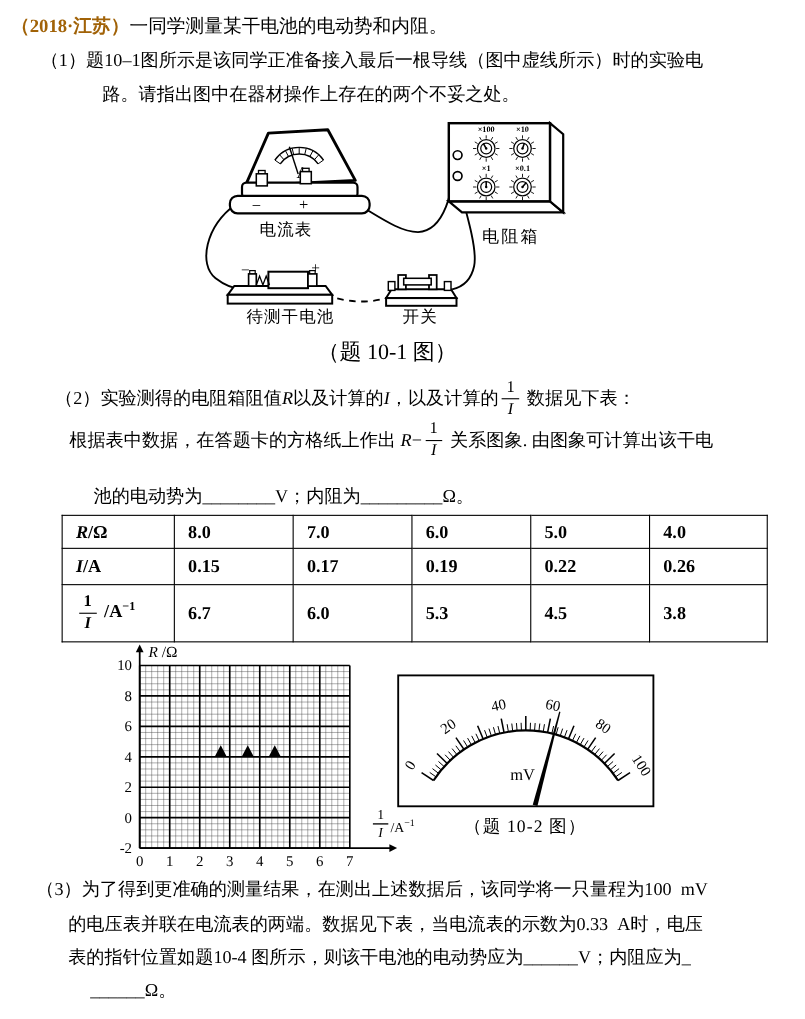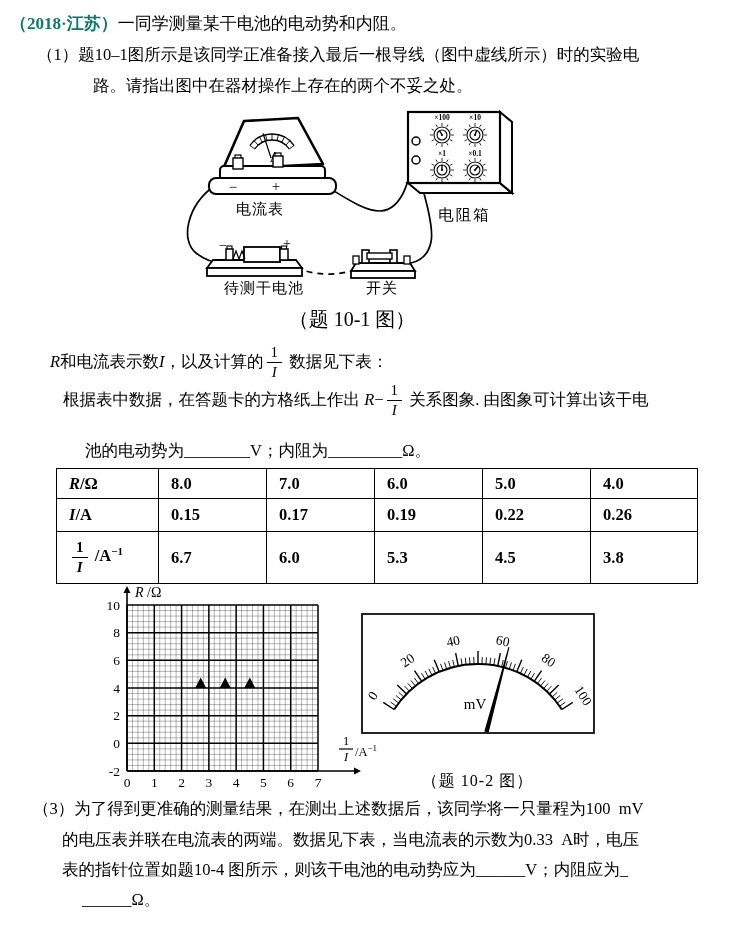--- a/index.html
+++ b/index.html
@@ -1,20 +1,20 @@
 <!DOCTYPE html>
 <html><head>
 <meta charset="utf-8">
 <style>
   html,body{margin:0;padding:0;background:#fff;}
   #page{position:relative;width:732px;height:926px;background:#fff;overflow:hidden;
         font-family:"Liberation Serif","DejaVu Serif",serif;font-size:16.5px;color:#000;}
   .abs{position:absolute;white-space:pre;}
   .flexline{display:flex;align-items:center;white-space:pre;}
-  .red{color:#0f766e;font-weight:bold;}
+  .red{color:#a16207;font-weight:bold;}
   .frac{display:inline-flex;flex-direction:column;align-items:center;vertical-align:middle;
         margin:0 3px;line-height:1;font-size:15px;}
   .frac .num{display:block;padding:0 4px 2px;border-bottom:1.4px solid #000;line-height:1;}
   .frac .den{display:block;padding-top:2px;line-height:1;font-style:italic;}
   i.var{font-style:italic;}
   sup{font-size:11px;}
   table{border-collapse:collapse;font-weight:bold;}
   td{border:1.5px solid #000;padding:2px 4px 2px 12px;font-size:16.5px;vertical-align:middle;}
   tr.r1{height:30px}tr.r2{height:33px}tr.r3{height:52px}
   .caption{text-align:center;}
@@ -174,21 +174,21 @@
       <rect x="221" y="156" width="6" height="8" fill="#fff" stroke="#000" stroke-width="1.3"></rect>
       <rect x="179" y="150" width="7" height="13" fill="#fff" stroke="#000" stroke-width="1.6"></rect>
       <rect x="207" y="150" width="7" height="13" fill="#fff" stroke="#000" stroke-width="1.6"></rect>
       <rect x="184" y="153" width="25" height="6" fill="#fff" stroke="#000" stroke-width="1.4"></rect>
       <text x="199" y="193" font-size="15" text-anchor="middle" style="letter-spacing:1px">开关</text>
     </g>
   </svg>
 
   <div class="abs caption" style="left:252px;top:306px;width:200px;font-size:20px;">（题 10-1 图）</div>
 
-  <div class="abs flexline" style="left:50px;top:337px;height:50px;"><i class="var">R</i><span>和电流表示数</span><i class="var">I</i><span>，以及计算的</span><span class="frac"><span class="num">1</span><span class="den">I</span></span><span> 数据见下表：</span></div>
+  <div class="abs flexline" style="left:50px;top:337px;height:50px;"><span>（2）实验测得的电阻箱阻值</span><i class="var">R</i><span>以及计算的</span><i class="var">I</i><span>，以及计算的</span><span class="frac"><span class="num">1</span><span class="den">I</span></span><span> 数据见下表：</span></div>
   <div class="abs flexline" style="left:63px;top:375px;height:50px;"><span>根据表中数据，在答题卡的方格纸上作出 </span><i class="var">R</i><span>−</span><span class="frac"><span class="num">1</span><span class="den">I</span></span><span> 关系图象. 由图象可计算出该干电</span></div>
   <div class="abs flexline" style="left:85px;top:436px;height:30px;align-items:center;"><span>池的电动势为________V；内阻为_________Ω。</span></div>
 
   <table class="abs" style="left:56px;top:468px;">
     <colgroup><col style="width:102px"><col style="width:108px"><col style="width:108px"><col style="width:108px"><col style="width:108px"><col style="width:107px"></colgroup>
     <tbody id="table-body"><tr class="r1"><td><i class="var">R</i><span>/Ω</span></td><td>8.0</td><td>7.0</td><td>6.0</td><td>5.0</td><td>4.0</td></tr><tr class="r2"><td><i class="var">I</i><span>/A</span></td><td>0.15</td><td>0.17</td><td>0.19</td><td>0.22</td><td>0.26</td></tr><tr class="r3"><td><span class="frac"><span class="num">1</span><span class="den">I</span></span><span> /A</span><sup>−1</sup></td><td>6.7</td><td>6.0</td><td>5.3</td><td>4.5</td><td>3.8</td></tr></tbody>
   </table>
 
   <svg id="graph-svg" viewBox="0 0 310 212" style="left:60px;top:588px;width:310px;height:212px;">
       <g stroke="#3c3c3c" stroke-width="0.38">
@@ -358,20 +358,20 @@
         <text x="49.73957776848367" y="52.61492821567977" dy="4" font-size="13.5" text-anchor="middle" transform="rotate(-34.2 49.7 52.6)">20</text>
         <text x="95.29283245260922" y="33.46610317228476" dy="4" font-size="13.5" text-anchor="middle" transform="rotate(-11.4 95.3 33.5)">40</text>
         <text x="144.70716754739075" y="33.46610317228476" dy="4" font-size="13.5" text-anchor="middle" transform="rotate(11.4 144.7 33.5)">60</text>
         <text x="190.26042223151632" y="52.614928215679754" dy="4" font-size="13.5" text-anchor="middle" transform="rotate(34.2 190.3 52.6)">80</text>
         <text x="224.833820993178" y="87.92012062312159" dy="4" font-size="13.5" text-anchor="middle" transform="rotate(57.0 224.8 87.9)">100</text>
         <polygon points="130.6,124.7 151.5,39.2 150.4,38.9 126.3,123.5" fill="#000"></polygon>
       </g>
     <text x="117" y="101" font-size="15" text-anchor="middle">mV</text>
   </svg>
 
-  <div class="abs caption" style="left:400px;top:741px;width:155px;font-size:16px;letter-spacing:1px;margin-top:30px;">（题 10-2 图）</div>
+  <div class="abs caption" style="left:400px;top:741px;width:155px;font-size:16px;letter-spacing:1px;">（题 10-2 图）</div>
 
   <div class="abs" style="left:33px;top:798px;">（3）为了得到更准确的测量结果，在测出上述数据后，该同学将一只量程为100  mV</div>
   <div class="abs" style="left:62px;top:829px;">的电压表并联在电流表的两端。数据见下表，当电流表的示数为0.33  A时，电压</div>
   <div class="abs" style="left:62px;top:859px;">表的指针位置如题10-4 图所示，则该干电池的电动势应为______V；内阻应为_</div>
   <div class="abs" style="left:82px;top:889px;">______Ω。</div>
 
 </div>
 
 </body></html>

